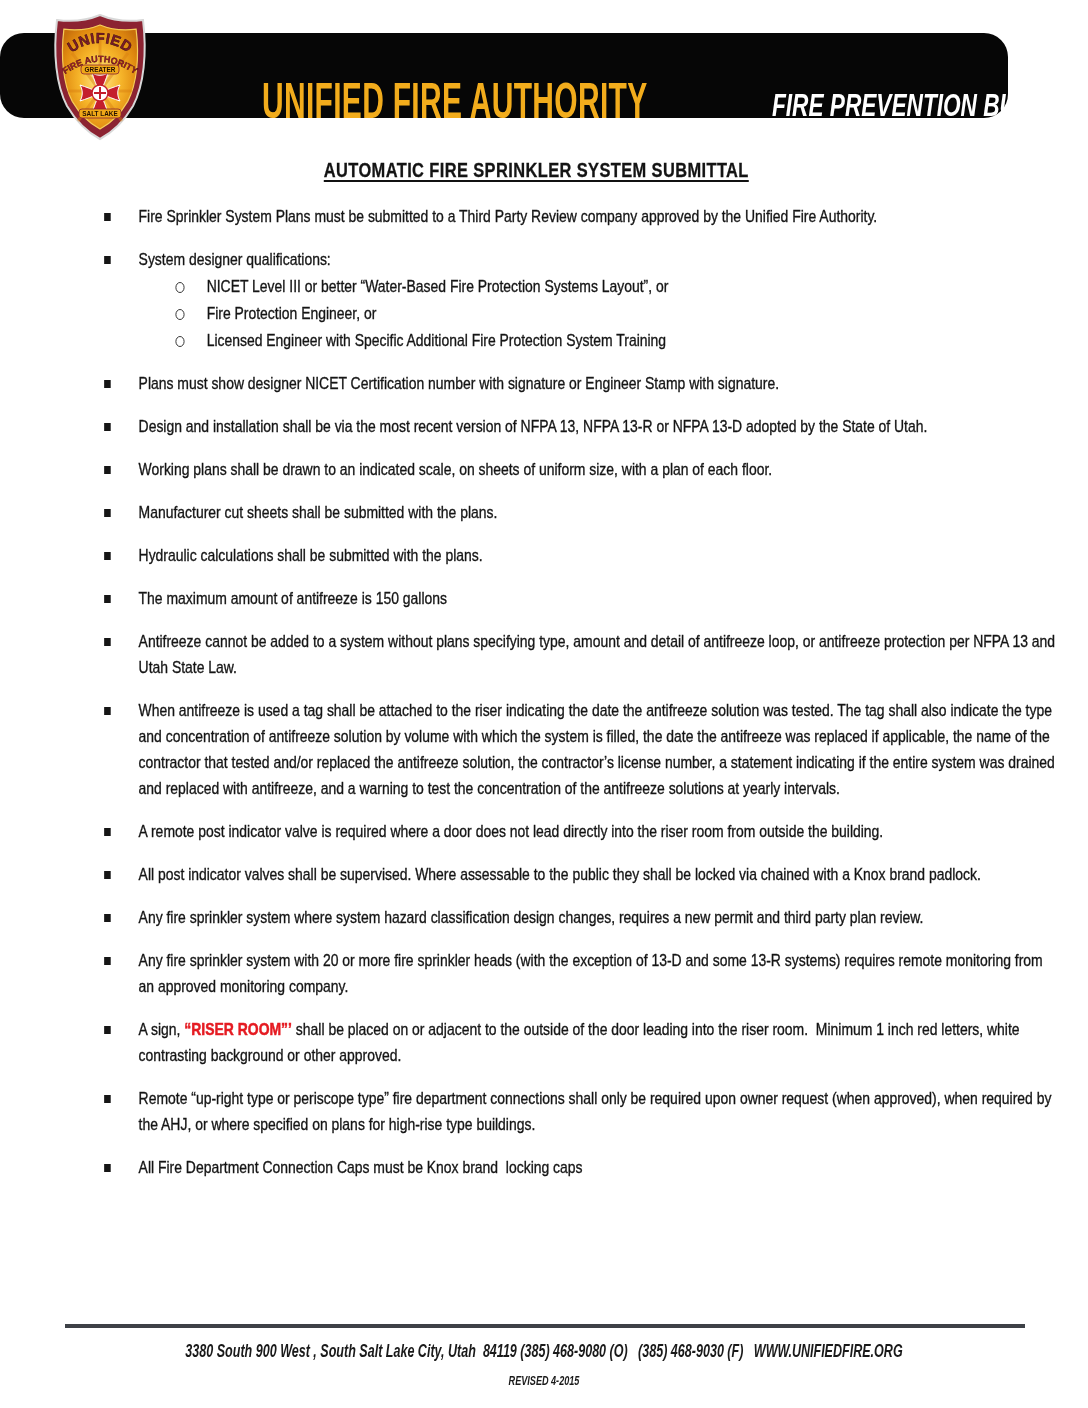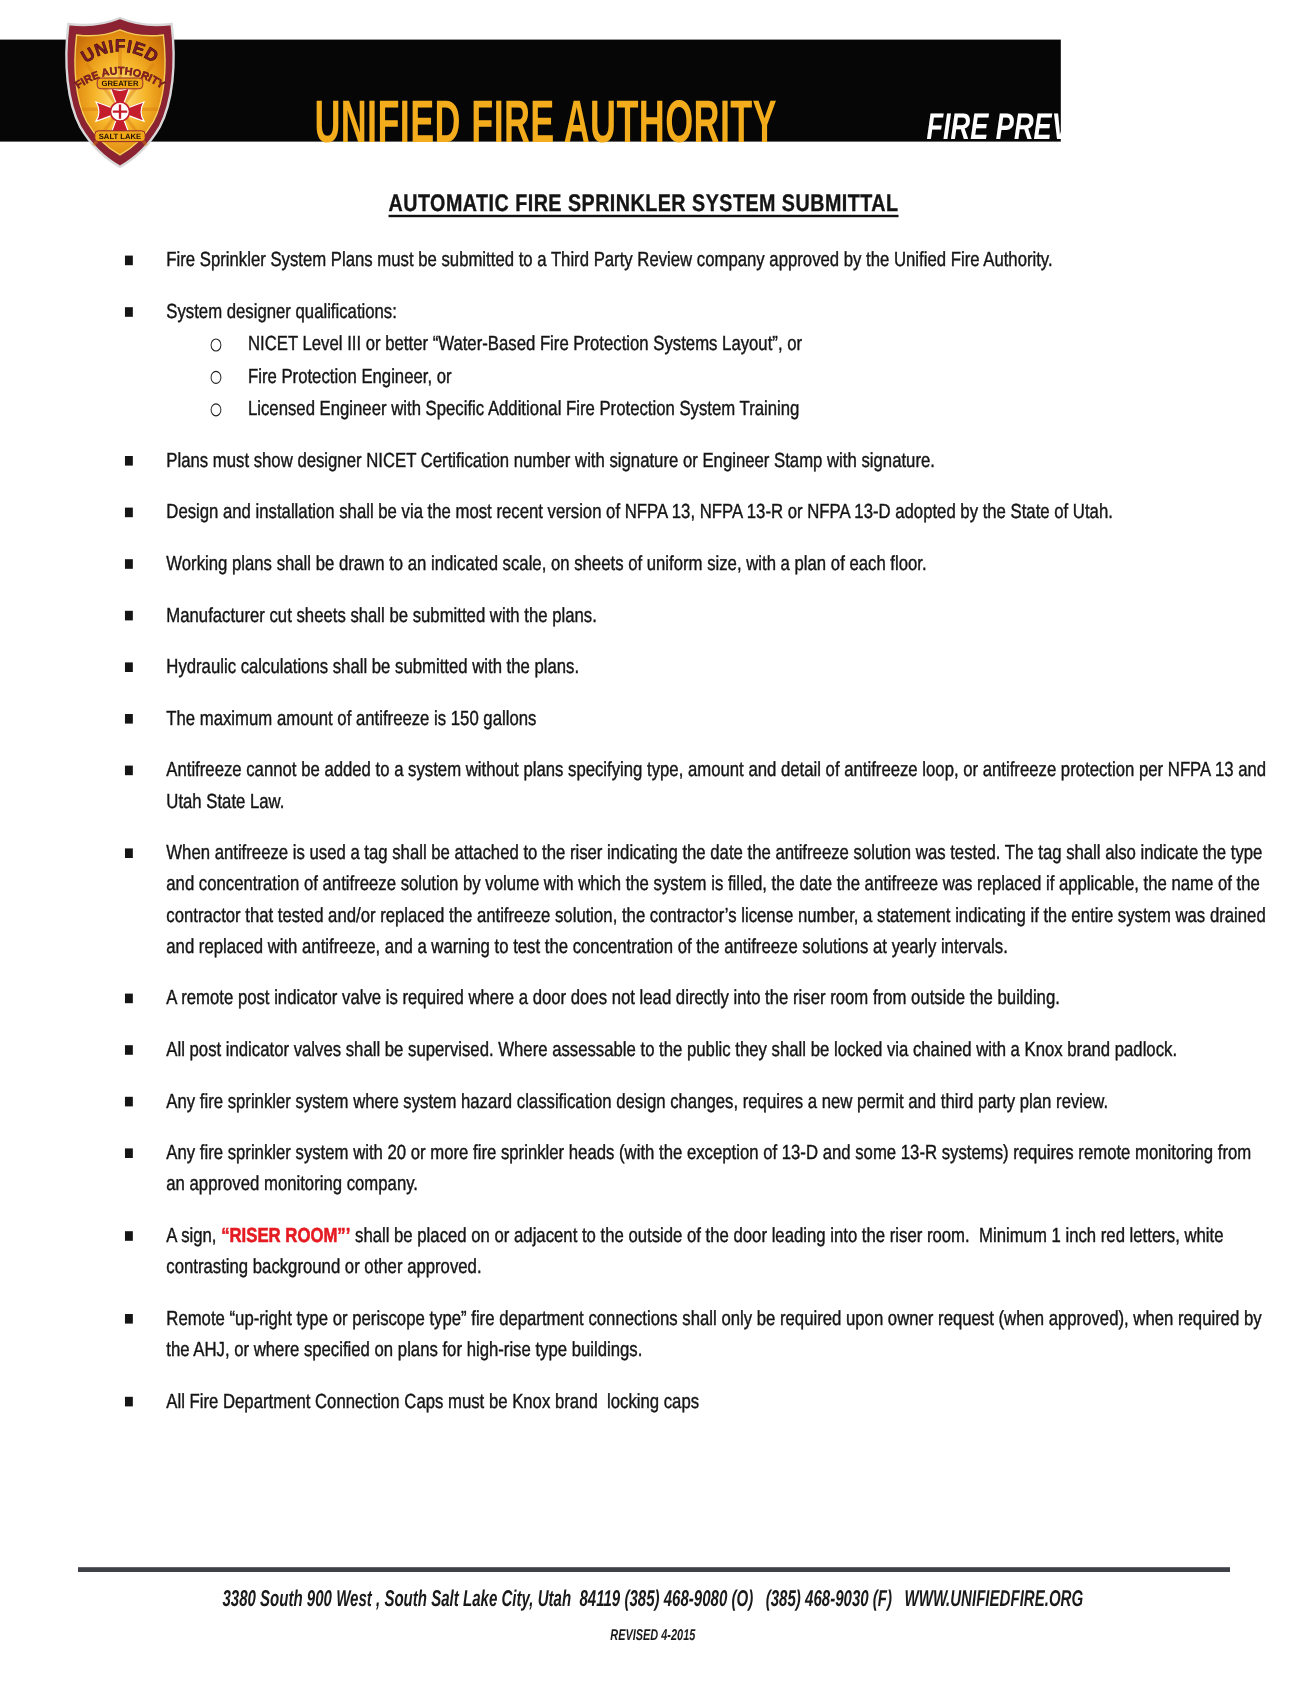--- a/index.html
+++ b/index.html
@@ -3,21 +3,21 @@
 <meta charset="utf-8">
 <style>
   html,body { margin:0; padding:0; background:#ffffff; }
   .page {
     position:relative; width:1088px; height:1408px; background:#fff;
     overflow:hidden; display:flex; flex-direction:column;
     font-family:"Liberation Sans","DejaVu Sans",sans-serif; color:var(--text,#141414);
   }
   .topstrip { height:33px; background:#fff; flex:0 0 auto; }
   .banner {
-    position:relative; height:85px; width:884px; background:var(--banner_bg,#060606); flex:0 0 auto;
+    position:relative; height:85px; width:1008px; background:var(--banner_bg,#060606); flex:0 0 auto;border-radius:24px;
   }
   .banner-title {
     position:absolute; left:262px; top:43px; margin:0;
     font-size:50px; font-weight:bold; line-height:1; white-space:nowrap;
     color:var(--brand_gold,#F2AC1C);
     transform:scaleX(0.60); transform-origin:0 0; letter-spacing:0.5px;
   }
   .banner-sub {
     position:absolute; left:772px; top:57px; margin:0;
     font-size:31px; font-weight:bold; font-style:italic; line-height:1; white-space:nowrap;
@@ -38,21 +38,21 @@
   .b { position:relative; padding-left:42px; margin:0 0 17px 0; }
   .b p { margin:0; font-size:17px; line-height:26px; white-space:pre-wrap;
          -webkit-text-stroke:0.35px #191919; }
   .sq { position:absolute; left:0; top:9px; width:8px; height:8px; background:#151515; }
   .sub-item { position:relative; padding-left:83px; }
   .sub-item p { margin:0; font-size:17px; line-height:27px; -webkit-text-stroke:0.35px #191919; }
   .circ { position:absolute; left:45px; top:9px; width:9px; height:9px;
           border:1.6px solid #222; border-radius:50%; background:transparent; }
   .red-seg { color:var(--accent_red,#E51B22); font-weight:bold; -webkit-text-stroke:0.5px var(--accent_red,#E51B22); }
 
-  footer { margin-top:auto; padding-bottom:37px; flex:0 0 auto; }
+  footer { margin-top:auto; padding-bottom:19px; flex:0 0 auto; }
   .rule { margin-left:65px; width:960px; height:4px; background:var(--rule_gray,#3E4147); }
   .addr {
     margin:10px 0 0 0; width:1088px; text-align:center; font-size:19px;
     font-weight:bold; font-style:italic; line-height:26px; white-space:pre-wrap;
     transform:scaleX(0.66); transform-origin:50% 50%; color:#1a1a1a;
   }
   .rev {
     margin:9px 0 0 0; width:1088px; text-align:center; font-size:13px;
     font-weight:bold; font-style:italic; line-height:16px;
     transform:scaleX(0.70); transform-origin:50% 50%; color:#1a1a1a;

